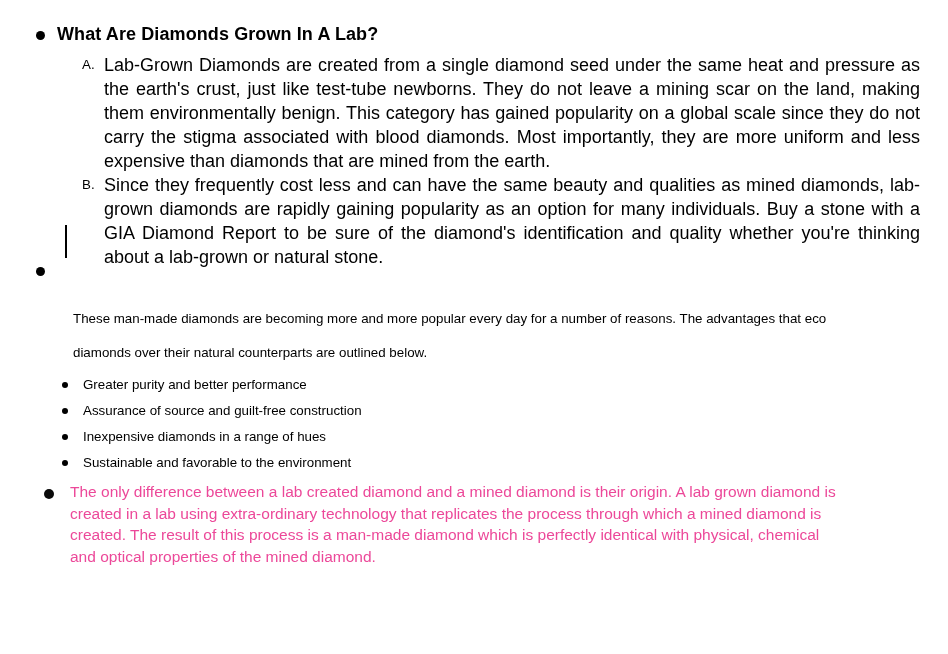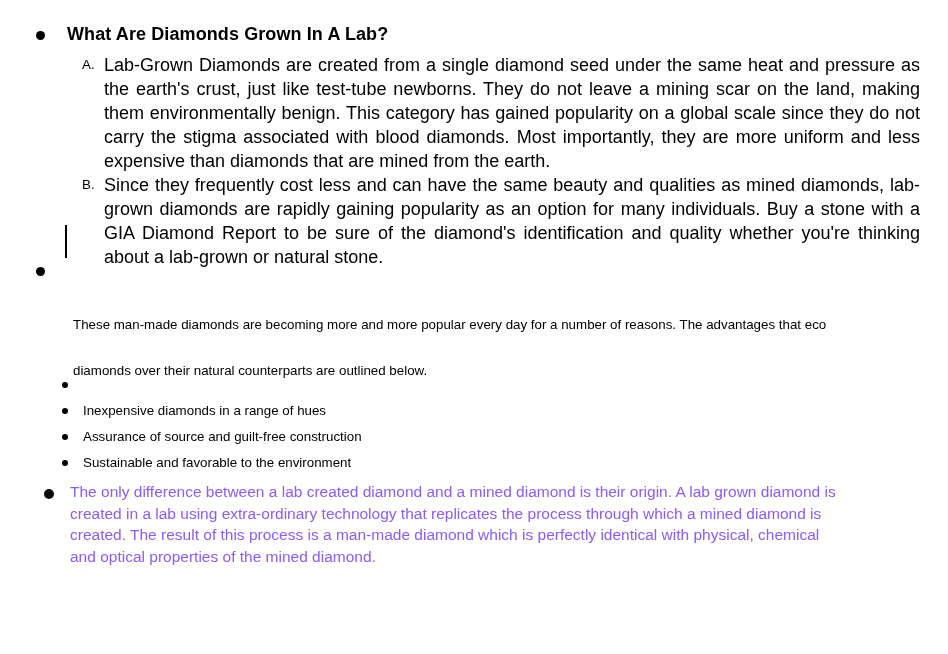--- a/index.html
+++ b/index.html
@@ -17,21 +17,21 @@
     color: #000000;
   }
   .bullet-dot {
     position: absolute;
     border-radius: 50%;
     background: #000000;
   }
   .h-bullet { width: 9px; height: 9px; left: 36px; }
   .heading {
     position: absolute;
-    left: 67px;
+    left: 57px;
     font-size: 18px;
     font-weight: bold;
     line-height: 21px;
     white-space: nowrap;
     letter-spacing: 0.1px;
   }
   .ab-list {
     position: absolute;
     left: 82px;
     top: 53px;
@@ -58,21 +58,21 @@
     width: 1.5px;
     height: 33px;
     background: #000000;
   }
   .intro {
     position: absolute;
     left: 73px;
     top: 302px;
     width: 856px;
     font-size: 13.33px;
-    line-height: 46px;
+    line-height: 34px;
     white-space: pre-line;
   }
   .adv-list {
     position: absolute;
     left: 62px;
     top: 372px;
   }
   .adv-item {
     display: flex;
     align-items: flex-start;
@@ -97,21 +97,21 @@
     border-radius: 50%;
     background: #0a0a0a;
   }
   .note {
     position: absolute;
     left: 70px;
     top: 481px;
     width: 848px;
     font-size: 15.5px;
     line-height: 21.7px;
-    color: #8b5cf6;
+    color: #ec4899;
     white-space: pre-line;
   }
 </style>
 </head>
 <body>
 
 <div class="page">
 
   <span class="bullet-dot h-bullet" style="top:31px;"></span>
   <div class="heading" style="top:24px;">What Are Diamonds Grown In A Lab?</div>
@@ -130,28 +130,29 @@
   <div class="caret"></div>
 
   <span class="bullet-dot h-bullet" style="top:267px;"></span>
 
   <div class="intro">These man-made diamonds are becoming more and more popular every day for a number of reasons. The advantages that eco
 diamonds over their natural counterparts are outlined below.</div>
 
   <div class="adv-list">
     <div class="adv-item">
       <span class="adv-bullet"></span>
+      <span>Greater purity and better performance</span>
+    </div>
+    <div class="adv-item">
+      <span class="adv-bullet"></span>
+      <span>Assurance of source and guilt-free construction</span>
     </div>
     <div class="adv-item">
       <span class="adv-bullet"></span>
       <span>Inexpensive diamonds in a range of hues</span>
-    </div>
-    <div class="adv-item">
-      <span class="adv-bullet"></span>
-      <span>Assurance of source and guilt-free construction</span>
     </div>
     <div class="adv-item">
       <span class="adv-bullet"></span>
       <span>Sustainable and favorable to the environment</span>
     </div>
   </div>
 
   <span class="note-bullet"></span>
   <div class="note">The only difference between a lab created diamond and a mined diamond is their origin. A lab grown diamond is
 created in a lab using extra-ordinary technology that replicates the process through which a mined diamond is

